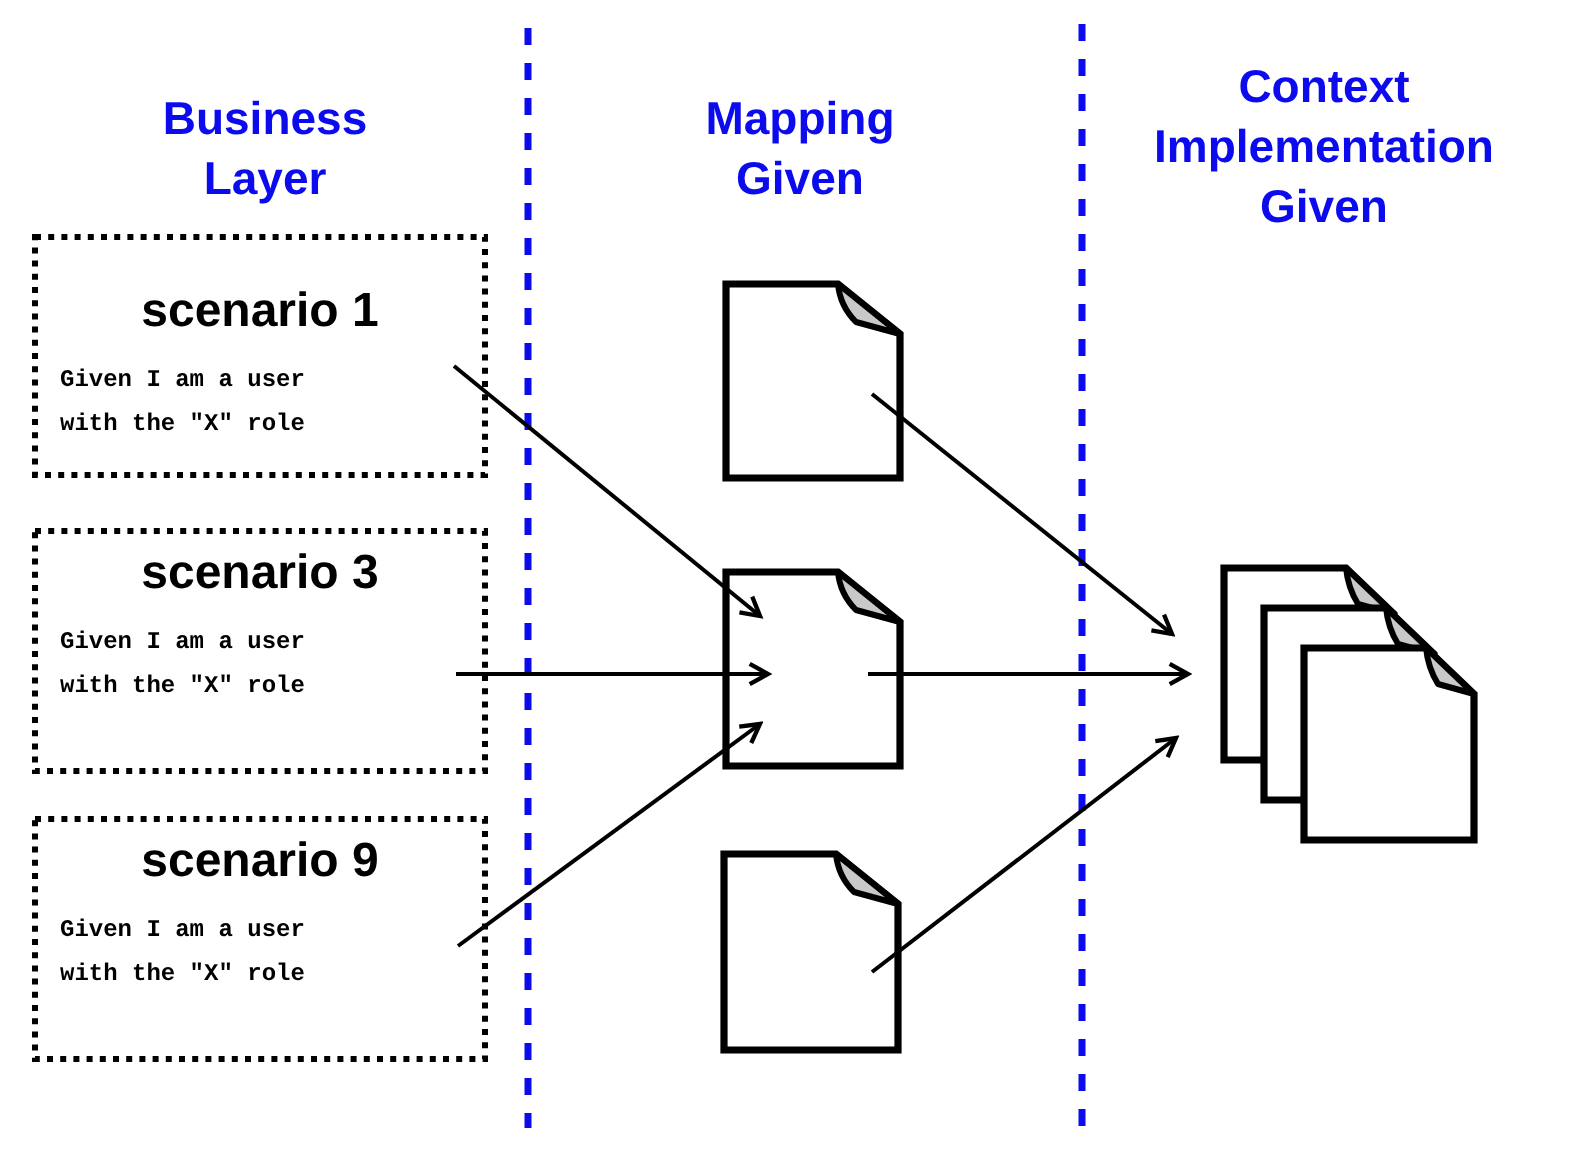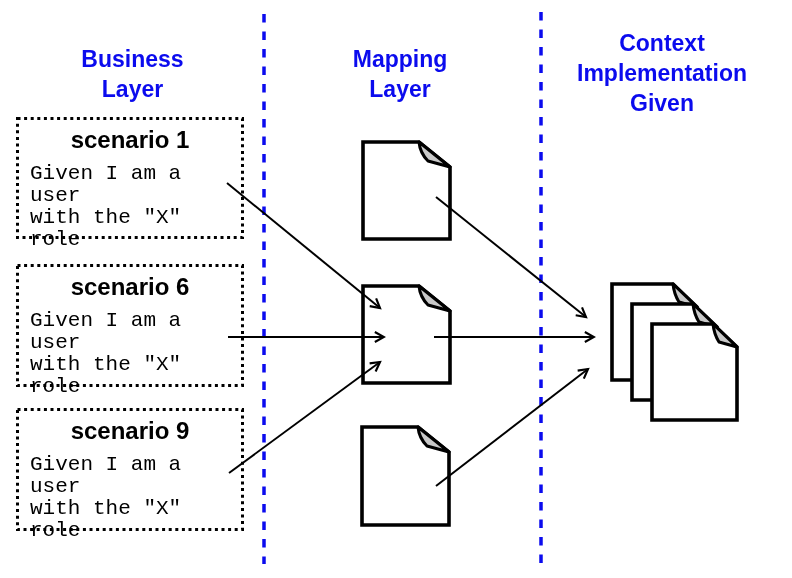--- a/index.html
+++ b/index.html
@@ -39,22 +39,22 @@
     text-align:center;
     font-weight:bold;
     font-size:24px;
     line-height:28px;
     color:var(--ink);
   }
   .scenario-body{
     margin-top:9px;
     padding-left:13px;
     font-family:"Liberation Mono",monospace;
-    font-weight:normal;
-    font-size:21px;
+    font-weight:bold;
+    font-size:12px;
     line-height:22px;
     color:var(--ink);
     white-space:pre-line;
   }
 </style>
 </head>
 <body>
 
 <div id="stage">
 
@@ -105,33 +105,33 @@
     <line class="arrow" x1="229" y1="473" x2="380" y2="362" marker-end="url(#arrowhead)"></line>
 
     <line class="arrow" x1="436" y1="197" x2="586" y2="317" marker-end="url(#arrowhead)"></line>
     <line class="arrow" x1="434" y1="337" x2="594" y2="337" marker-end="url(#arrowhead)"></line>
     <line class="arrow" x1="436" y1="486" x2="588" y2="369" marker-end="url(#arrowhead)"></line>
   </svg>
 
   <div class="layer-title" style="left:30px;top:44px;width:205px">Business
 Layer</div>
   <div class="layer-title" style="left:300px;top:44px;width:200px">Mapping
-Layer</div>
+Given</div>
   <div class="layer-title" style="left:552px;top:28px;width:220px">Context
 Implementation
 Given</div>
 
-  <div class="scenario" style="left:17px;top:118px;width:226px;height:120px">
+  <div class="scenario" style="left:17px;top:134px;width:226px;height:120px">
     <div class="scenario-title">scenario 1</div>
     <div class="scenario-body">Given I am a user
 with the "X" role</div>
   </div>
 
   <div class="scenario" style="left:17px;top:265px;width:226px;height:121px">
-    <div class="scenario-title">scenario 6</div>
+    <div class="scenario-title">scenario 3</div>
     <div class="scenario-body">Given I am a user
 with the "X" role</div>
   </div>
 
   <div class="scenario" style="left:17px;top:409px;width:226px;height:121px">
     <div class="scenario-title">scenario 9</div>
     <div class="scenario-body">Given I am a user
 with the "X" role</div>
   </div>
 

